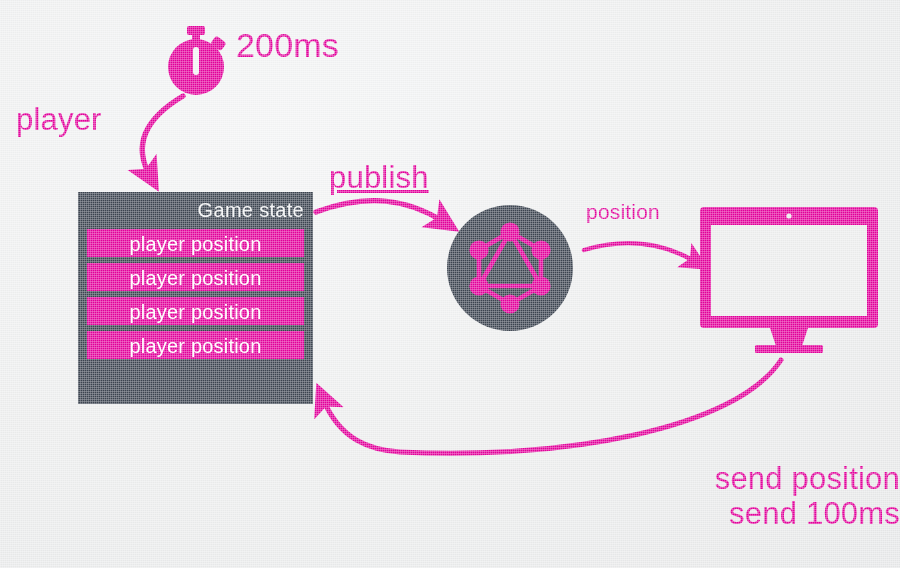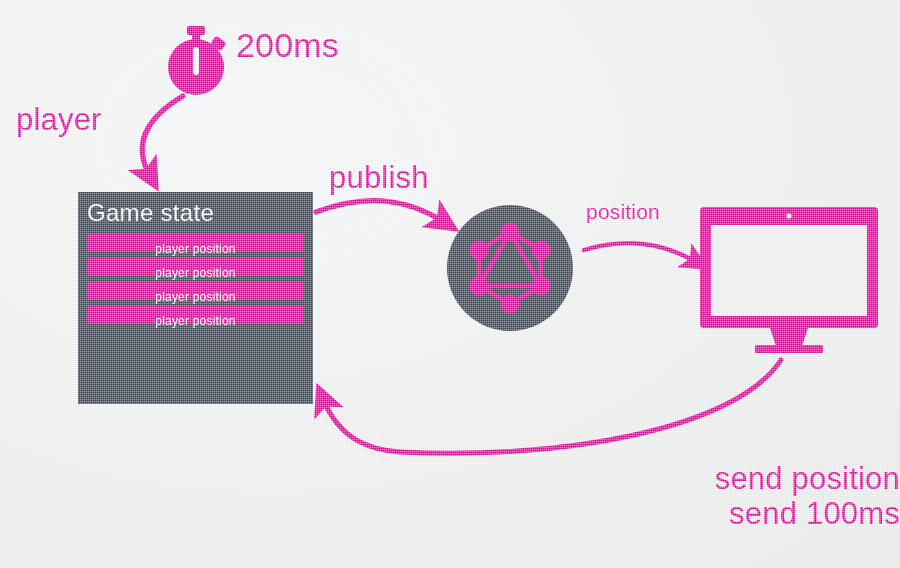--- a/index.html
+++ b/index.html
@@ -40,55 +40,55 @@
     position: absolute;
     color: #e3009b;
     font-family: "Liberation Sans", sans-serif;
     font-weight: 300;
     white-space: nowrap;
     line-height: 1.12;
     letter-spacing: .2px;
   }
   #label-200ms   { left: 236px; top: 26px;  font-size: 34px; }
   #label-trigger { left: 16px;  top: 103px; font-size: 31px; }
-  #label-publish { left: 329px; top: 161px; font-size: 31px; }
+  #label-publish { left: 329px; top: 161px; font-size: 31px; text-decoration: underline; }
   #label-gamestate { left: 586px; top: 200px; font-size: 21px; }
   #label-feedback {
     left: 0; top: 462px; width: 900px;
     text-align: right; font-size: 31px;
   }
   #label-feedback .l2 { display: block; }
 
   
   #game-state-box {
     position: absolute;
     left: 78px;
     top: 192px;
     width: 235px;
     height: 212px;
     background: #3c4450;
     box-sizing: border-box;
     padding: 6px 9px 9px 9px;
   }
   #game-state-title {
     color: #f2f3f4;
-    font-size: 24px;
+    font-size: 20px;
     font-weight: 300;
-    text-align: left;
+    text-align: right;
     line-height: 1.26;
     letter-spacing: .3px;
     margin: 0 0 6px 0;
   }
   .state-row {
     background: #e3009b;
     color: #ffffff;
-    font-size: 12px;
+    font-size: 20px;
     font-weight: 300;
     text-align: center;
-    height: 18px;
+    height: 28px;
     line-height: 30px;
     margin-bottom: 6px;
     letter-spacing: .2px;
   }
   .state-row:last-child { margin-bottom: 0; }
 
   
   #graphql-node {
     position: absolute;
     left: 447px;

